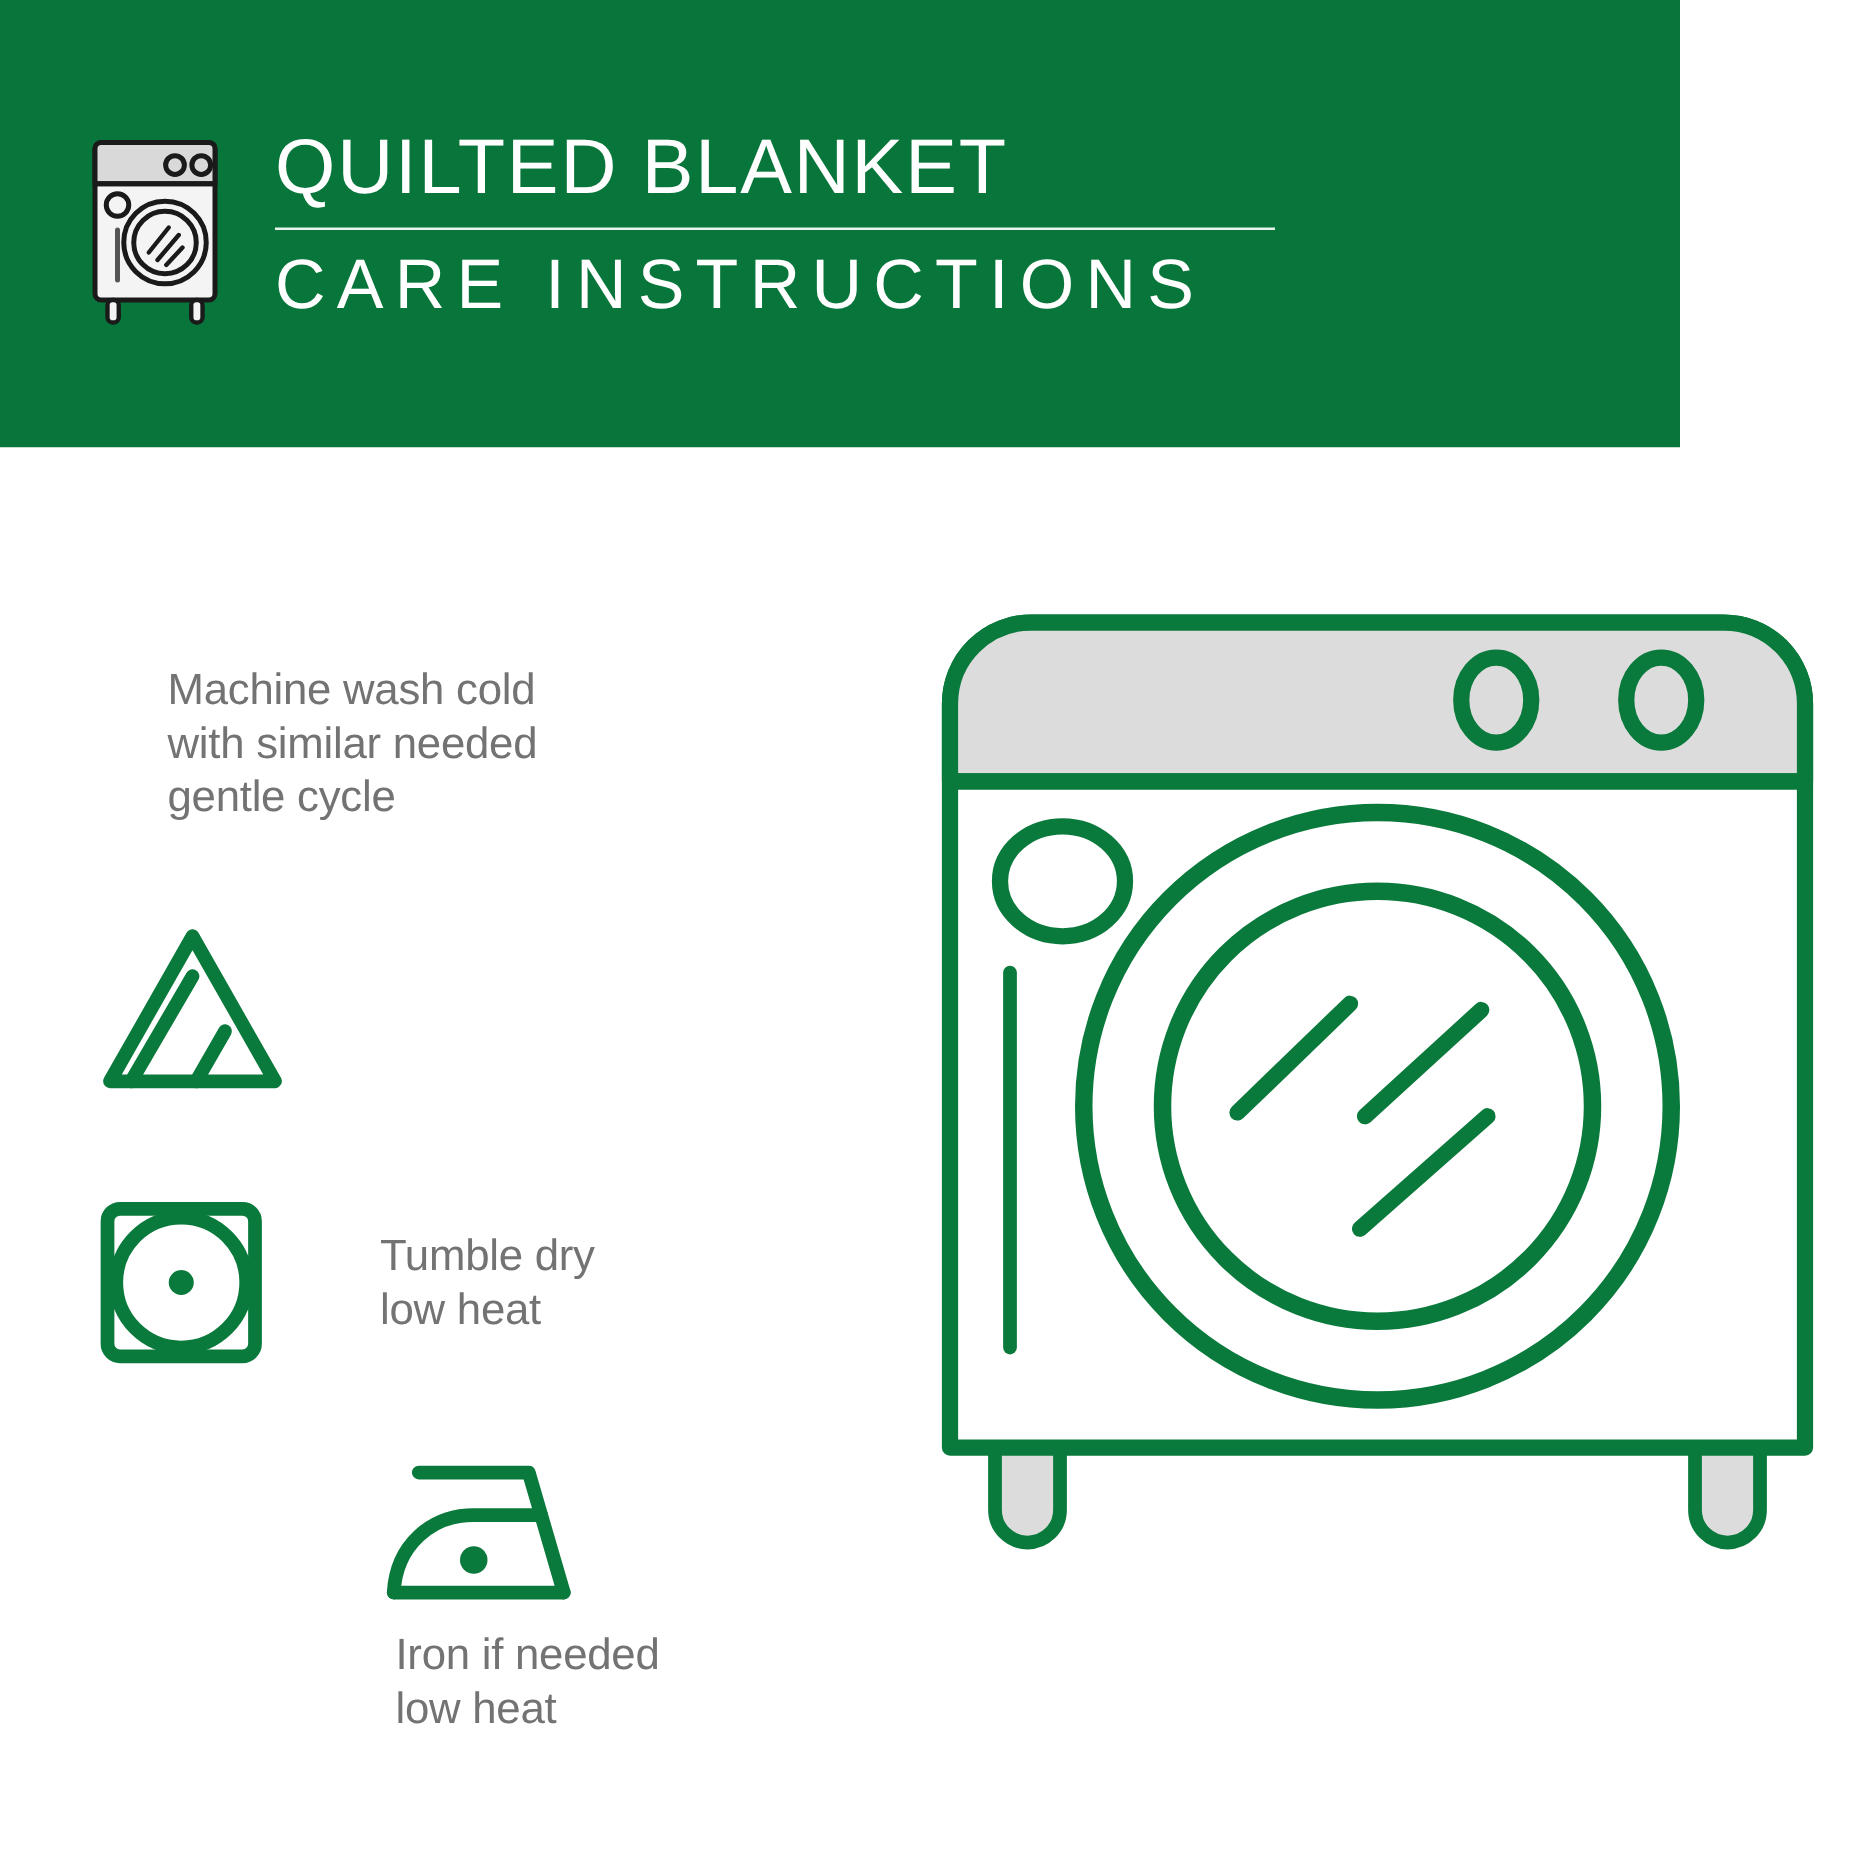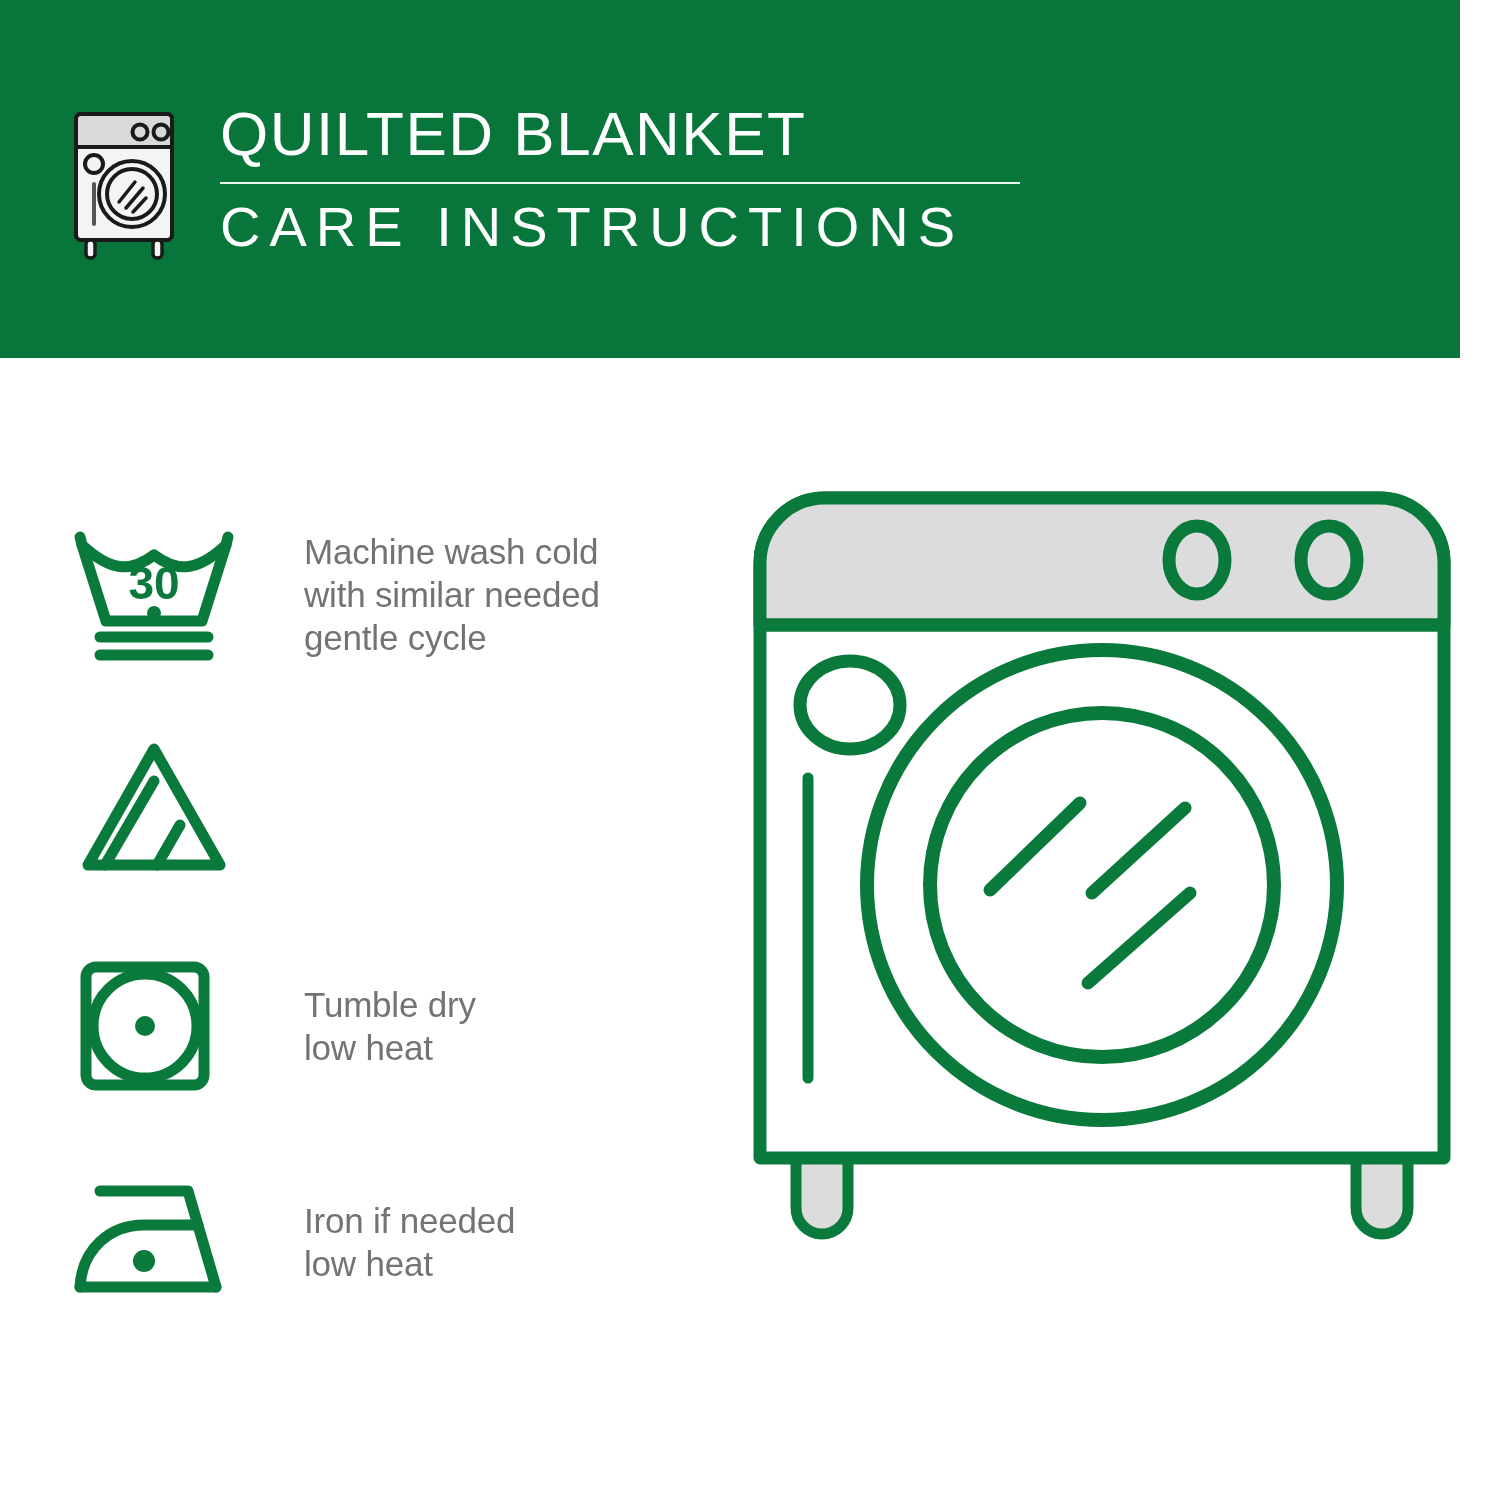--- a/index.html
+++ b/index.html
@@ -13,21 +13,21 @@
     font-family: "Liberation Sans", sans-serif;
     overflow: hidden;
     position: relative;
   }
 
   
   .header-band {
     position: absolute;
     left: 0;
     top: 0;
-    width: 1460px;
+    width: 1344px;
     height: 358px;
     background: #08763a;
   }
   .header-inner {
     position: absolute;
     left: 62px;
     top: 98px;
     width: 1000px;
     height: 180px;
   }
@@ -86,21 +86,21 @@
     top: 150px;
     width: 640px;
   }
   .care-row {
     position: relative;
     display: flex;
     align-items: center;
     height: 172px;
     margin-bottom: 44px;
   }
-  .care-row:last-child { margin-bottom: 0; }
+  .care-row:last-child { margin-bottom: 0; flex-direction: column; }
   .care-symbol {
     width: 170px;
     min-width: 170px;
     height: 150px;
     display: flex;
     align-items: center;
     justify-content: flex-start;
   }
   .care-text {
     font-size: 35px;
@@ -161,36 +161,20 @@
     </div>
 
   </div>
 </div>
 
 <div class="content">
 
   <div class="care-list">
 
     <div class="care-row">
-      <div class="care-symbol">
-        <svg width="168" height="146" viewBox="0 0 168 146" xmlns="http://www.w3.org/2000/svg">
-          <g fill="none" stroke="#0a7a3c" stroke-width="11" stroke-linecap="round" stroke-linejoin="round">
-
-            <path d="M10 16 L12 24 C40 50 60 52 84 34 C108 52 128 50 156 24 L158 16"></path>
-            <path d="M12 24 L36 100 H132 L156 24"></path>
-
-            <line x1="30" y1="116" x2="138" y2="116"></line>
-            <line x1="30" y1="134" x2="138" y2="134"></line>
-          </g>
-
-          <text x="84" y="78" text-anchor="middle" font-family="Liberation Sans, sans-serif" font-size="46" font-weight="700" fill="#0a7a3c">30</text>
-
-          <circle cx="84" cy="92" r="7" fill="#0a7a3c"></circle>
-        </svg>
-      </div>
       <div class="care-text">
         <div>Machine wash cold</div>
         <div>with similar needed</div>
         <div>gentle cycle</div>
       </div>
     </div>
 
     <div class="care-row">
       <div class="care-symbol">
         <svg width="168" height="146" viewBox="0 0 168 146" xmlns="http://www.w3.org/2000/svg">

